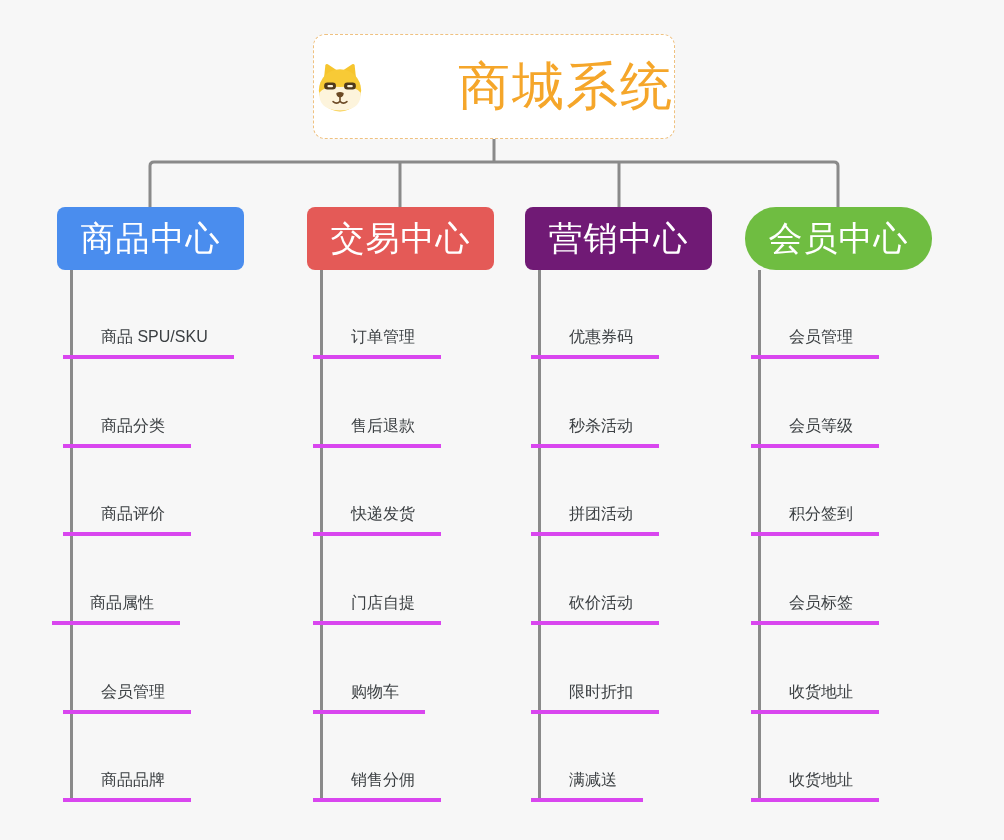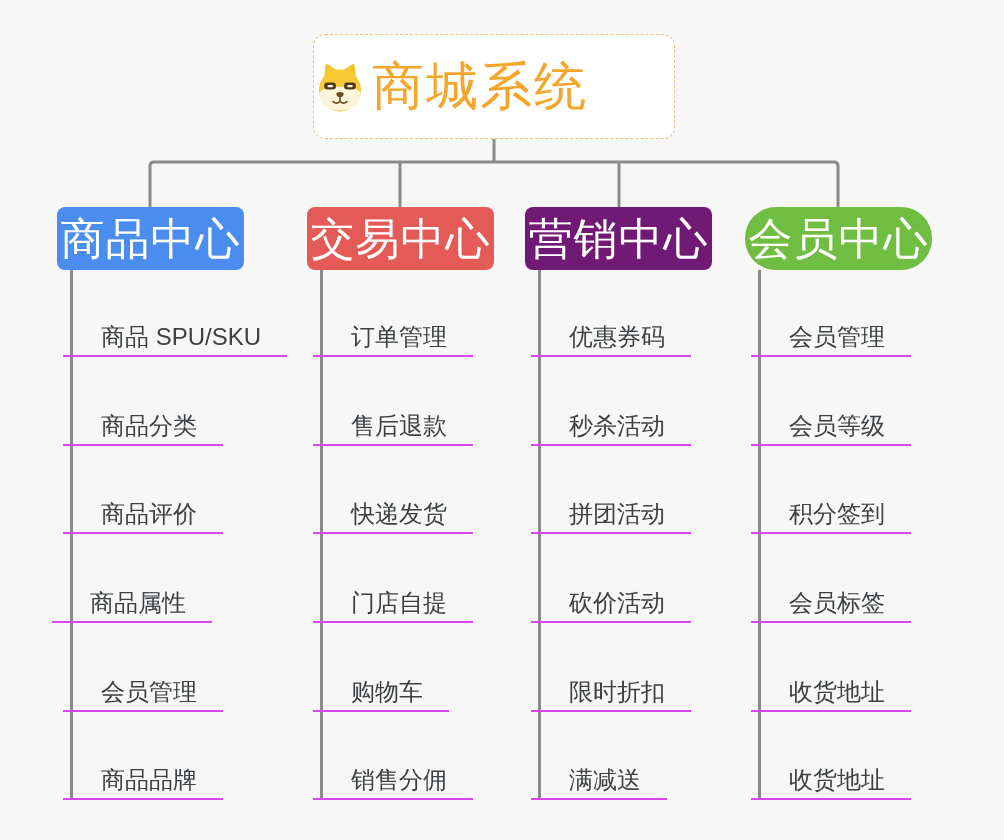--- a/index.html
+++ b/index.html
@@ -11,43 +11,43 @@
   }
   .canvas{position:relative;width:1004px;height:840px;}
   svg.connectors{position:absolute;left:0;top:0;pointer-events:none;}
 
   .root-node{
     position:absolute;left:313px;top:34px;width:362px;height:105px;
     box-sizing:border-box;
     background:#ffffff;
     border:1px dashed #efc180;
     border-radius:12px;
-    display:flex;align-items:center;justify-content:flex-start;gap:6px;
+    display:flex;align-items:center;justify-content:space-between;gap:14px;
   }
   .root-title{
     font-size:52px;letter-spacing:2px;font-weight:500;
     white-space:nowrap;
   }
   .mascot{width:52px;height:52px;flex:0 0 auto;}
 
   .branch-header{
     position:absolute;width:187px;height:63px;
     border-radius:8px;
-    color:#ffffff;font-size:44px;line-height:63px;text-align:center;
+    color:#ffffff;font-size:34px;line-height:63px;text-align:center;
     white-space:nowrap;
     letter-spacing:1px;
   }
   .trunk{
     position:absolute;width:3px;background:#8a8a8a;
   }
   .child{
     position:absolute;
-    font-size:24px;line-height:28px;
+    font-size:16px;line-height:28px;
     padding:0 26px 4px 38px;
-    border-bottom:2px solid #d946ef;
+    border-bottom:4px solid #d946ef;
     color:#3c4043;
     white-space:nowrap;
   }
 </style>
 </head>
 <body>
 
 <div class="canvas">
 
   <svg class="connectors" width="1004" height="840">

